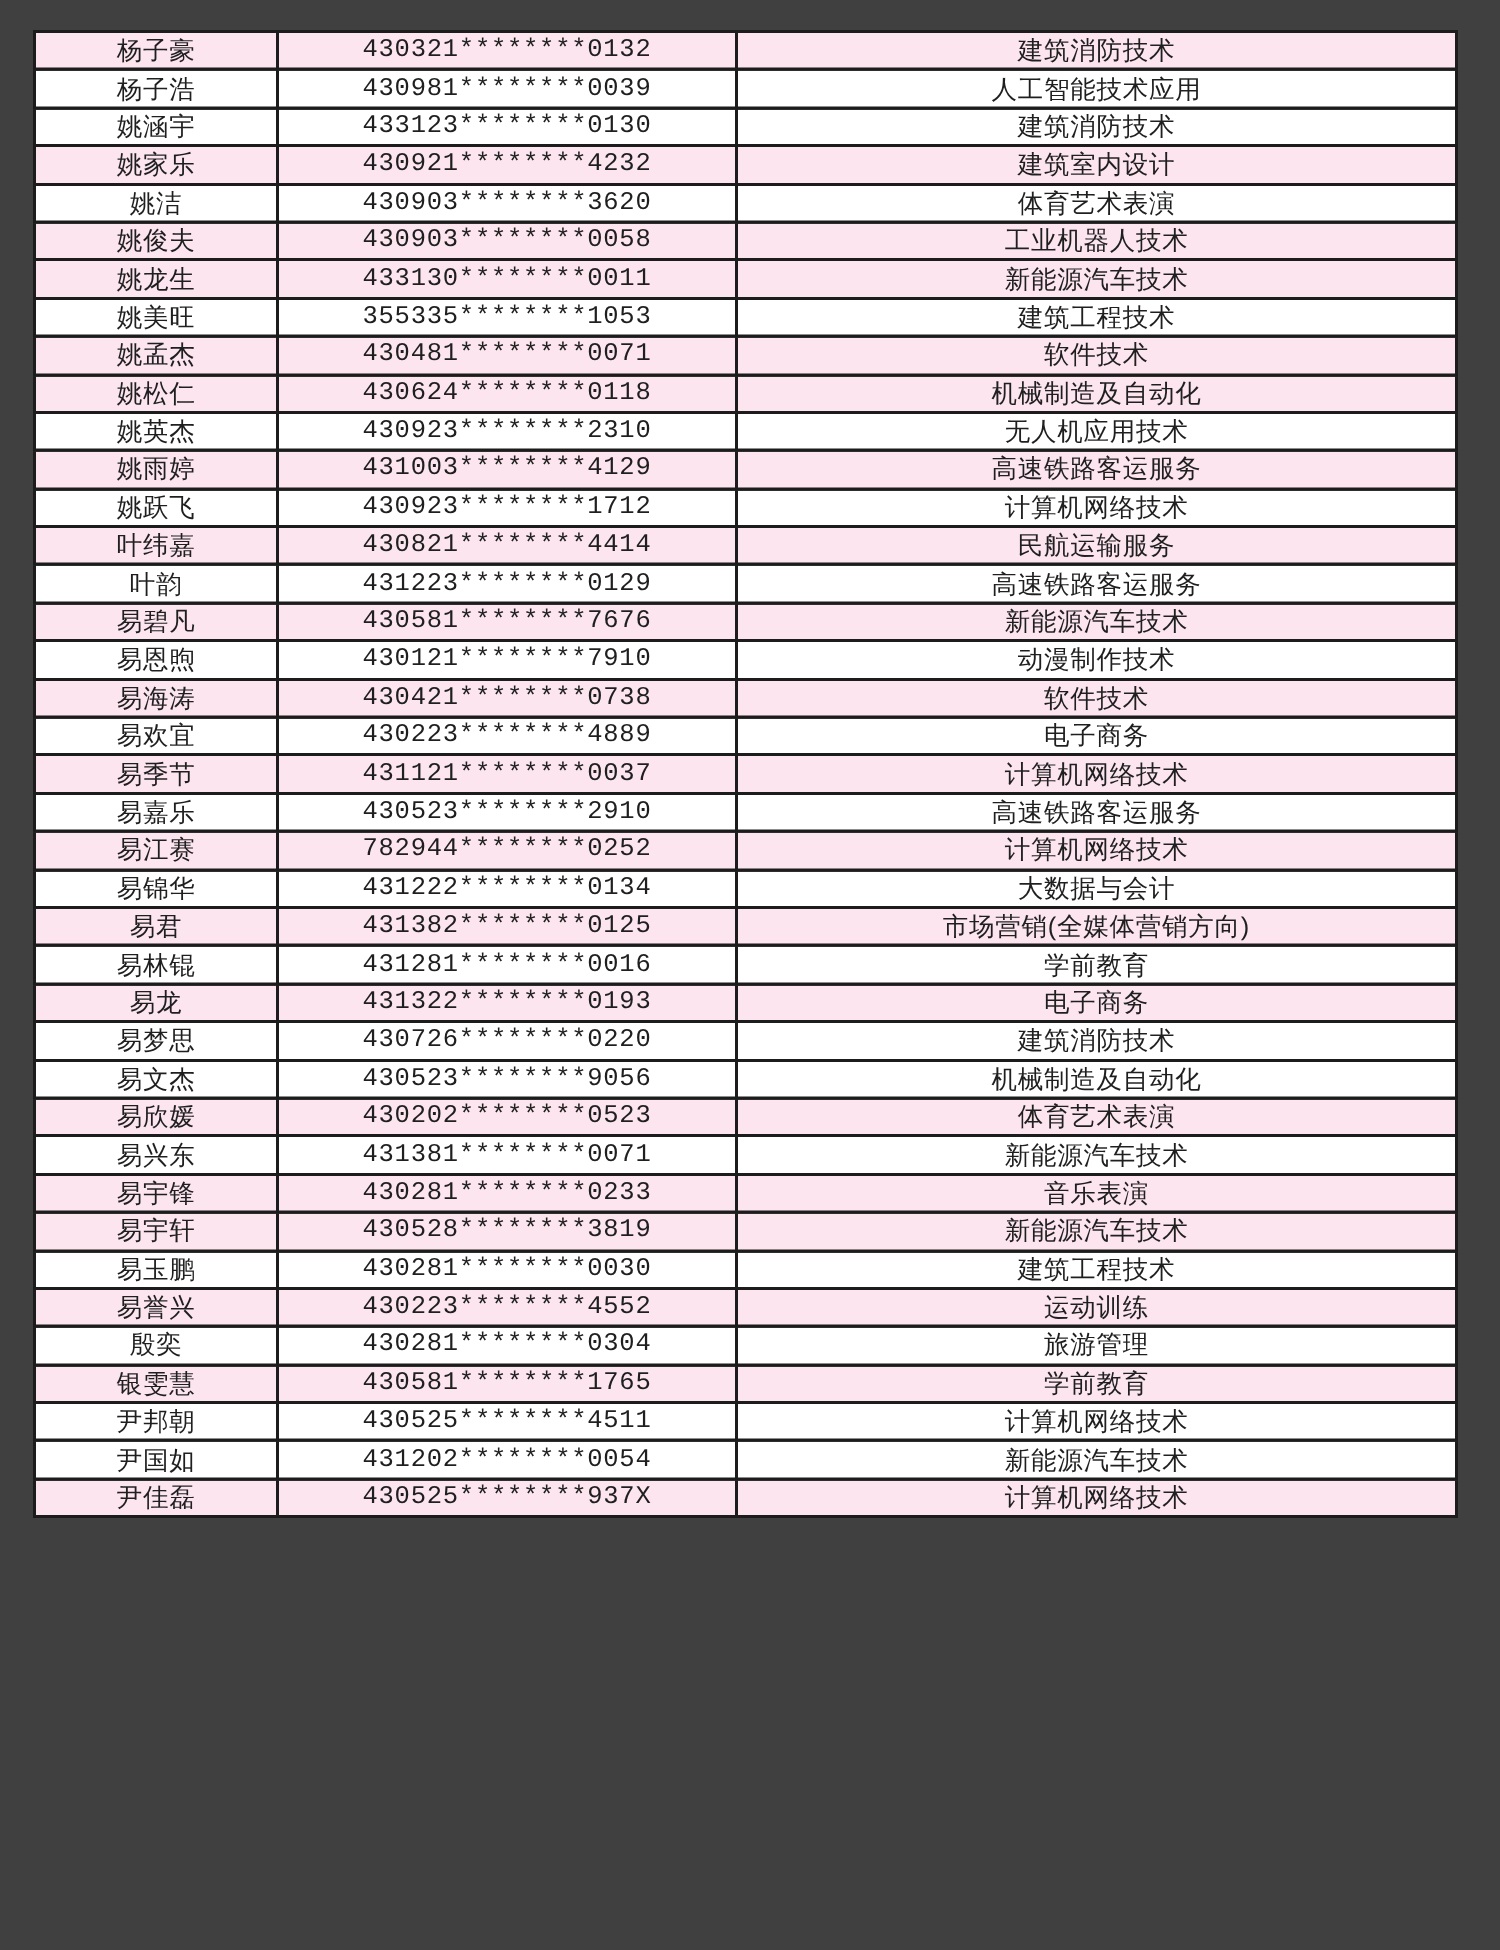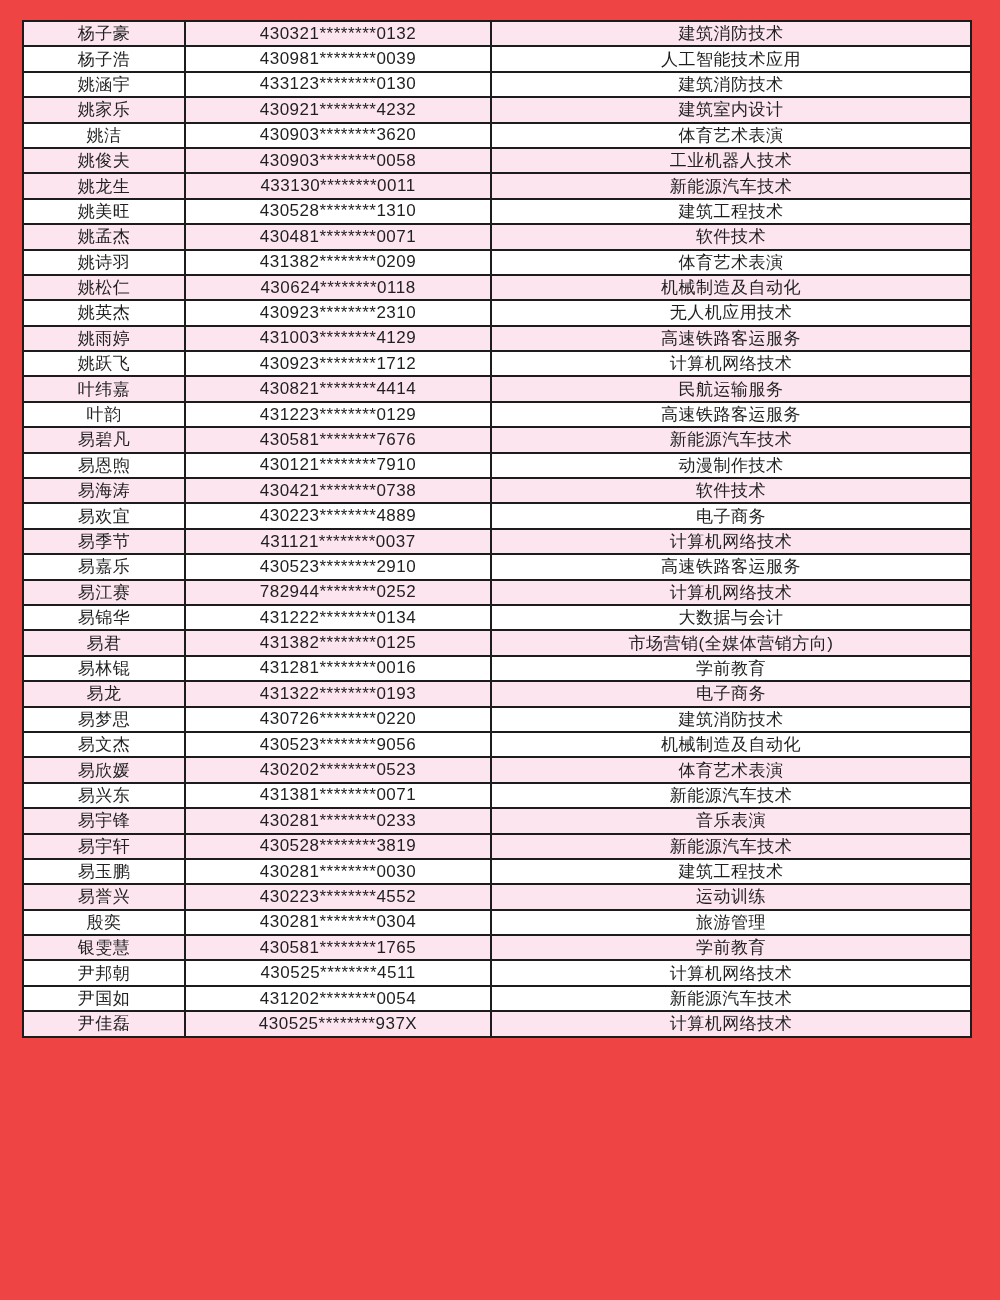--- a/index.html
+++ b/index.html
@@ -5,21 +5,21 @@
   html, body {
     margin: 0;
     padding: 0;
     background: #ffffff;
     font-family: "Liberation Sans", "DejaVu Sans", sans-serif;
   }
   .page {
     position: relative;
     width: 1000px;
     height: 1300px;
-    background: #ef4444;
+    background: #404040;
     overflow: hidden;
   }
   table.roster {
     position: absolute;
     left: 22px;
     top: 20px;
     width: 948px;
     border-collapse: collapse;
     table-layout: fixed;
   }
@@ -34,21 +34,21 @@
     white-space: nowrap;
     overflow: hidden;
     letter-spacing: 0.5px;
   }
   col.c-name  { width: 162px; }
   col.c-id    { width: 306px; }
   col.c-major { width: 480px; }
   tr.pink td  { background: var(--row-pink, #fce5ef); }
   tr.white td { background: var(--row-white, #ffffff); }
   td.id-cell {
-    font-family: Liberation Sans, sans-serif;
+    font-family: Liberation Mono, monospace;
     font-size: 18px;
     letter-spacing: 0.2px;
   }
 </style>
 </head>
 <body>
 
 <div class="page">
   <table class="roster">
     <colgroup>
@@ -88,32 +88,27 @@
         <td class="id-cell">430903********0058</td>
         <td class="major-cell">工业机器人技术</td>
       </tr>
         <tr class="pink">
         <td class="name-cell">姚龙生</td>
         <td class="id-cell">433130********0011</td>
         <td class="major-cell">新能源汽车技术</td>
       </tr>
         <tr class="white">
         <td class="name-cell">姚美旺</td>
-        <td class="id-cell">430528********1310</td>
+        <td class="id-cell">355335********1053</td>
         <td class="major-cell">建筑工程技术</td>
       </tr>
         <tr class="pink">
         <td class="name-cell">姚孟杰</td>
         <td class="id-cell">430481********0071</td>
         <td class="major-cell">软件技术</td>
-      </tr>
-        <tr class="white">
-        <td class="name-cell">姚诗羽</td>
-        <td class="id-cell">431382********0209</td>
-        <td class="major-cell">体育艺术表演</td>
       </tr>
         <tr class="pink">
         <td class="name-cell">姚松仁</td>
         <td class="id-cell">430624********0118</td>
         <td class="major-cell">机械制造及自动化</td>
       </tr>
         <tr class="white">
         <td class="name-cell">姚英杰</td>
         <td class="id-cell">430923********2310</td>
         <td class="major-cell">无人机应用技术</td>

